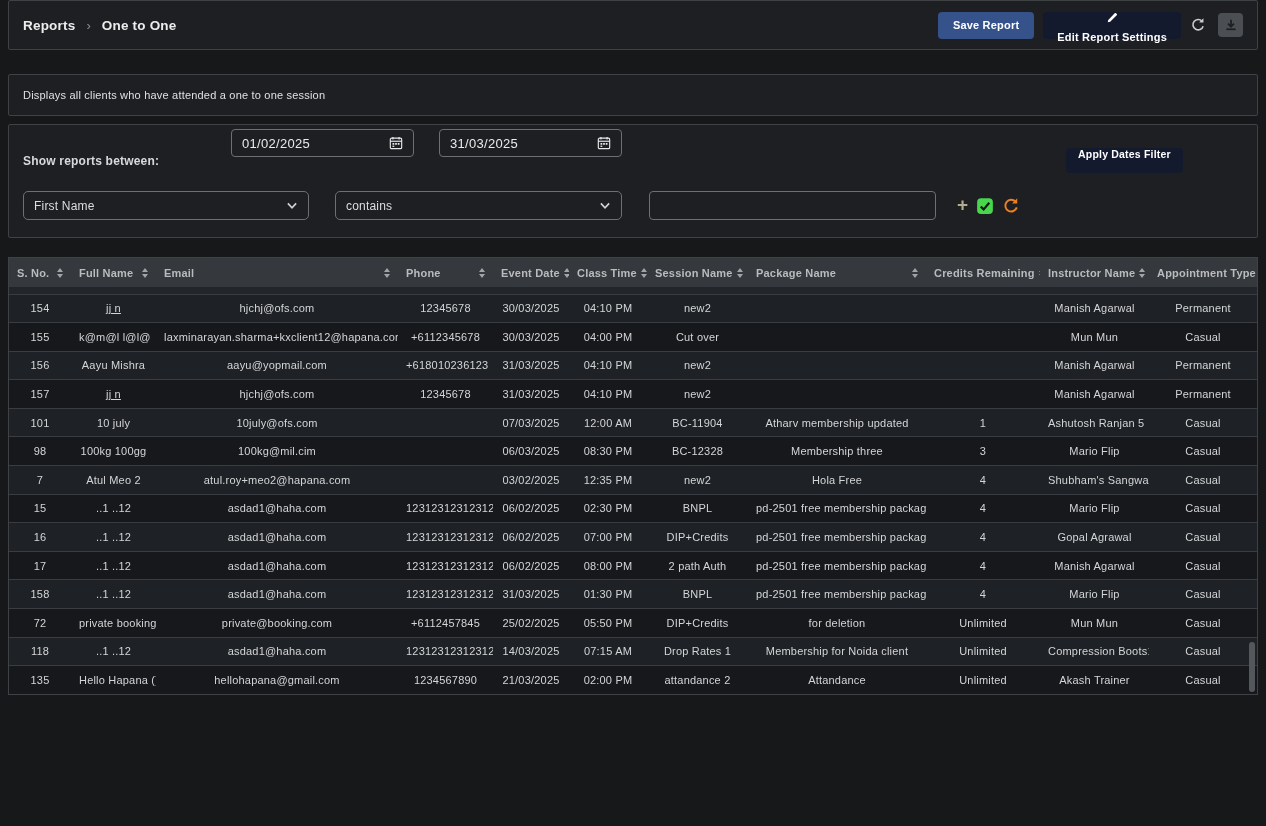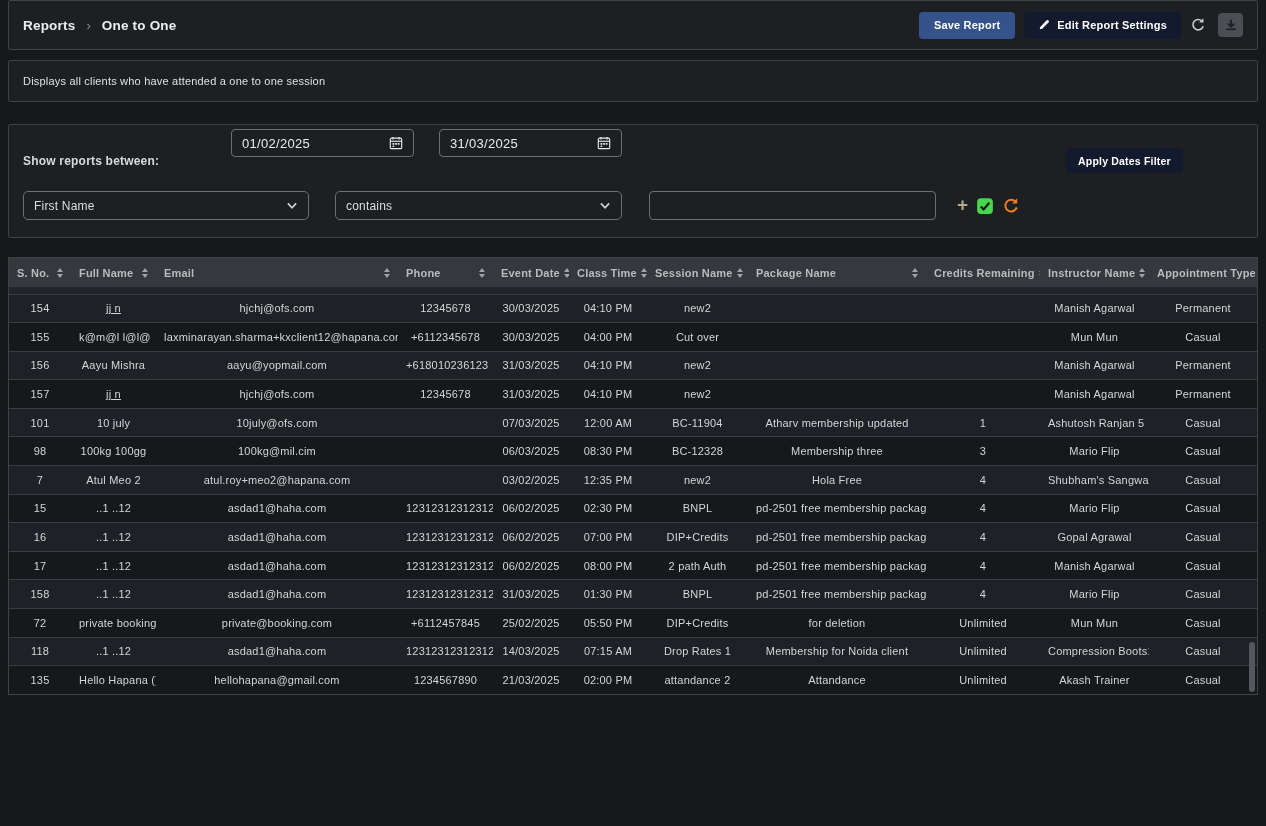--- a/index.html
+++ b/index.html
@@ -12,28 +12,28 @@
   .topbar { top:0; height:50px; display:flex; align-items:center;
             justify-content:space-between; padding:0 14px; }
   .crumbs { display:flex; align-items:center; gap:11px; }
   .crumb { color:#eceded; font-size:13.5px; font-weight:700; letter-spacing:.2px; }
   .crumb-sep { color:#8b8e91; font-size:13px; }
   .topbar-actions { display:flex; align-items:center; gap:9px; }
   .btn { border:none; border-radius:4px; color:#fff; font-size:11px; font-weight:600;
          font-family:inherit; display:inline-flex; align-items:center; gap:7px;
          cursor:pointer; letter-spacing:.2px;text-align:center; }
   .btn-save { background:#35538a; height:27px; padding:0 15px; }
-  .btn-dark { background:#141a2d; height:27px; padding:0 14px; }
+  .btn-dark { background:#141a2d; height:27px; padding:0 14px;flex-direction:column; }
   .icon-btn { background:none; border:none; cursor:pointer; display:inline-flex;
               align-items:center; justify-content:center; }
   .btn-download { background:#4b4f54; width:25px; height:24px; border-radius:4px;
                   margin-left:3px; }
 
   
-  .descbar { top:60px; height:42px; display:flex; align-items:center; padding:0 14px; }
+  .descbar { top:74px; height:42px; display:flex; align-items:center; padding:0 14px; }
   .desc-text { color:#dfe0e2; font-size:11px; letter-spacing:.2px; }
 
   
   .filterbar { top:124px; height:114px; }
   .f-label { position:absolute; left:14px; top:29px; color:#d8d9db; font-size:12px;
              font-weight:600; letter-spacing:.2px; }
   .date-input { position:absolute; top:4px; width:183px; height:28px;
                 border:1px solid #6c7074; border-radius:4px; background:transparent;
                 display:flex; align-items:center; justify-content:space-between;
                 padding:0 10px; }

